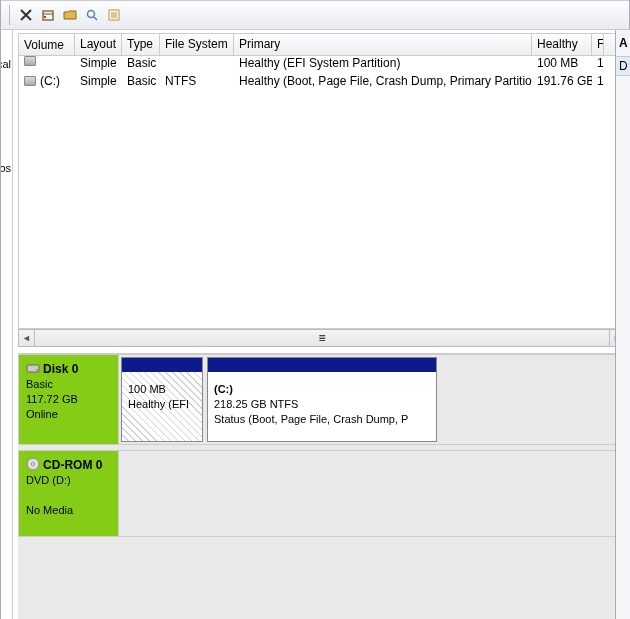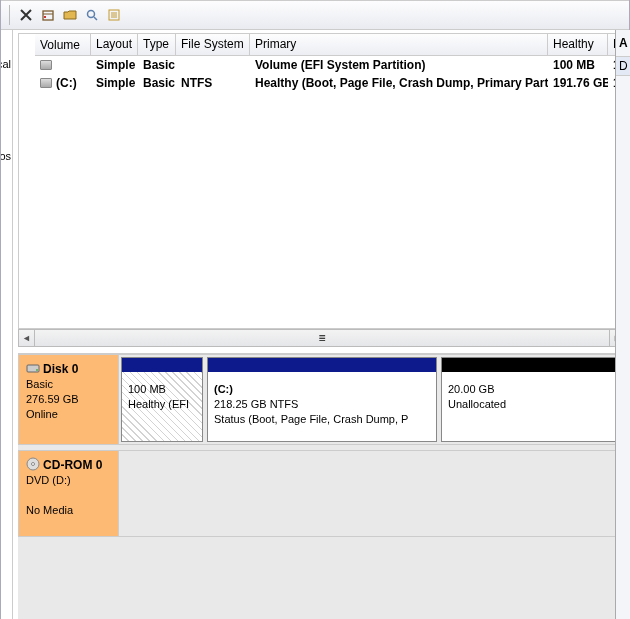--- a/index.html
+++ b/index.html
@@ -60,43 +60,41 @@
     flex-direction: column;
     border-left: 2px solid #fff;
   }
   .vol-list {
     height: 296px;
     border: 1px solid #ccc;
     margin: 3px 0 0 3px;
     display: flex;
     flex-direction: column;
     background: #fff;
-    padding-left: 16px;
   }
   .vol-head {
     display: flex;
     height: 22px;
     background: linear-gradient(#fdfdfe, #eceef3);
     border-bottom: 1px solid #ccc;
   }
   .vol-head .cell {
     border-right: 1px solid #ccc;
     padding: 3px 5px;
     overflow: hidden;
     white-space: nowrap;
   }
   .vol-body {
     flex: 1;
     overflow: hidden;
   }
   .vol-row {
     display: flex;
     height: 18px;
-    align-items: center;
-    font-weight: bold;
+    align-items: flex-start;
   }
   .vol-row .cell {
     padding: 0 5px;
     overflow: hidden;
     white-space: nowrap;
   }
   .c-vol { width: 56px; display:flex; align-items:center; gap:4px;}
   .c-lay { width: 47px; }
   .c-type { width: 38px; }
   .c-fs { width: 74px; }
@@ -144,21 +142,21 @@
     border: 1px solid #ccc;
     background: #e9e9e9;
     margin-bottom: 5px;
   }
   .disk-info {
     width: 100px;
     border-right: 1px solid #ccc;
     padding: 6px 7px;
     font-size: 11px;
     line-height: 1.35;
-    background: #fdba74;
+    background: #84cc16;
   }
   .disk-info b { font-size: 12px; }
   .disk-map {
     flex: 1;
     display: flex;
   }
   .part {
     border: 1px solid #888;
     margin: 2px;
     display: flex;
@@ -241,21 +239,21 @@
         <line x1="4" y1="5" x2="10" y2="5" stroke="#c49a30"></line>
         <line x1="4" y1="7" x2="10" y2="7" stroke="#c49a30"></line>
         <line x1="4" y1="9" x2="10" y2="9" stroke="#c49a30"></line>
       </svg>
   </div>
 </div>
 
 <div class="content">
   <div class="left-col">
     <span class="lbl" style="top:28px">cal</span>
-    <span class="lbl" style="top:120px">os</span>
+    <span class="lbl" style="top:132px">os</span>
   </div>
   <div class="right-col">
 
     <div class="vol-list">
       <div class="vol-head">
         <div class="cell c-vol">Volume</div>
         <div class="cell c-lay">Layout</div>
         <div class="cell c-type">Type</div>
         <div class="cell c-fs">File System</div>
         <div class="cell c-stat">Primary</div>
@@ -264,21 +262,21 @@
       </div>
       <div class="vol-body" id="vol-body">
           <div class="vol-row">
             <div class="cell c-vol">
               <span class="small-disk-icon"></span>
               <span></span>
             </div>
             <div class="cell c-lay">Simple</div>
             <div class="cell c-type">Basic</div>
             <div class="cell c-fs"></div>
-            <div class="cell c-stat">Volume (EFI System Partition)</div>
+            <div class="cell c-stat">Healthy (EFI System Partition)</div>
             <div class="cell c-cap">100 MB</div>
             <div class="cell c-f">1</div>
           </div>
           <div class="vol-row">
             <div class="cell c-vol">
               <span class="small-disk-icon"></span>
               <span>(C:)</span>
             </div>
             <div class="cell c-lay">Simple</div>
             <div class="cell c-type">Basic</div>
@@ -294,33 +292,29 @@
       <div class="arrow l">◄</div>
       <div class="grip">≡</div>
       <div class="arrow r">►</div>
     </div>
 
     <div class="disk-panel" id="disk-panel">
         <div class="disk-entry" style="height: 91px;">
           <div class="disk-info"><span><svg width="14" height="14" viewBox="0 0 14 14" style="vertical-align:-2px">
                 <rect x="1" y="4" width="12" height="7" rx="1" fill="#ccc" stroke="#666"></rect>
                 <circle cx="11" cy="9" r="1" fill="#5a5"></circle>
-              </svg></span> <b>Disk 0</b><br><span>Basic</span><br><span>276.59 GB</span><br><span>Online</span></div>
+              </svg></span> <b>Disk 0</b><br><span>Basic</span><br><span>117.72 GB</span><br><span>Online</span></div>
           <div class="disk-map">
             <div class="part" style="width:82px">
               <div class="part-head ph-blue"></div>
               <div class="part-body hatch"><span>100 MB</span><br><span>Healthy (EFI </span><br></div>
             </div>
             <div class="part" style="width:230px">
               <div class="part-head ph-blue"></div>
               <div class="part-body "><b>(C:)</b><br><span>218.25 GB NTFS</span><br><span>Status (Boot, Page File, Crash Dump, P</span><br></div>
-            </div>
-            <div class="part" style="width:182px">
-              <div class="part-head ph-black"></div>
-              <div class="part-body "><span>20.00 GB</span><br><span>Unallocated</span><br></div>
             </div>
           </div>
         </div>
         <div class="disk-entry" style="height: 87px; gap: 40px;">
           <div class="disk-info"><span><svg width="14" height="14" viewBox="0 0 14 14" style="vertical-align:-2px">
                 <circle cx="7" cy="7" r="6" fill="#ddd" stroke="#888"></circle>
                 <circle cx="7" cy="7" r="1.5" fill="#fff" stroke="#888"></circle>
               </svg></span> <b>CD-ROM 0</b><br><span>DVD (D:)</span><br><br><span>No Media</span></div>
           <div class="disk-map"></div>
         </div>

